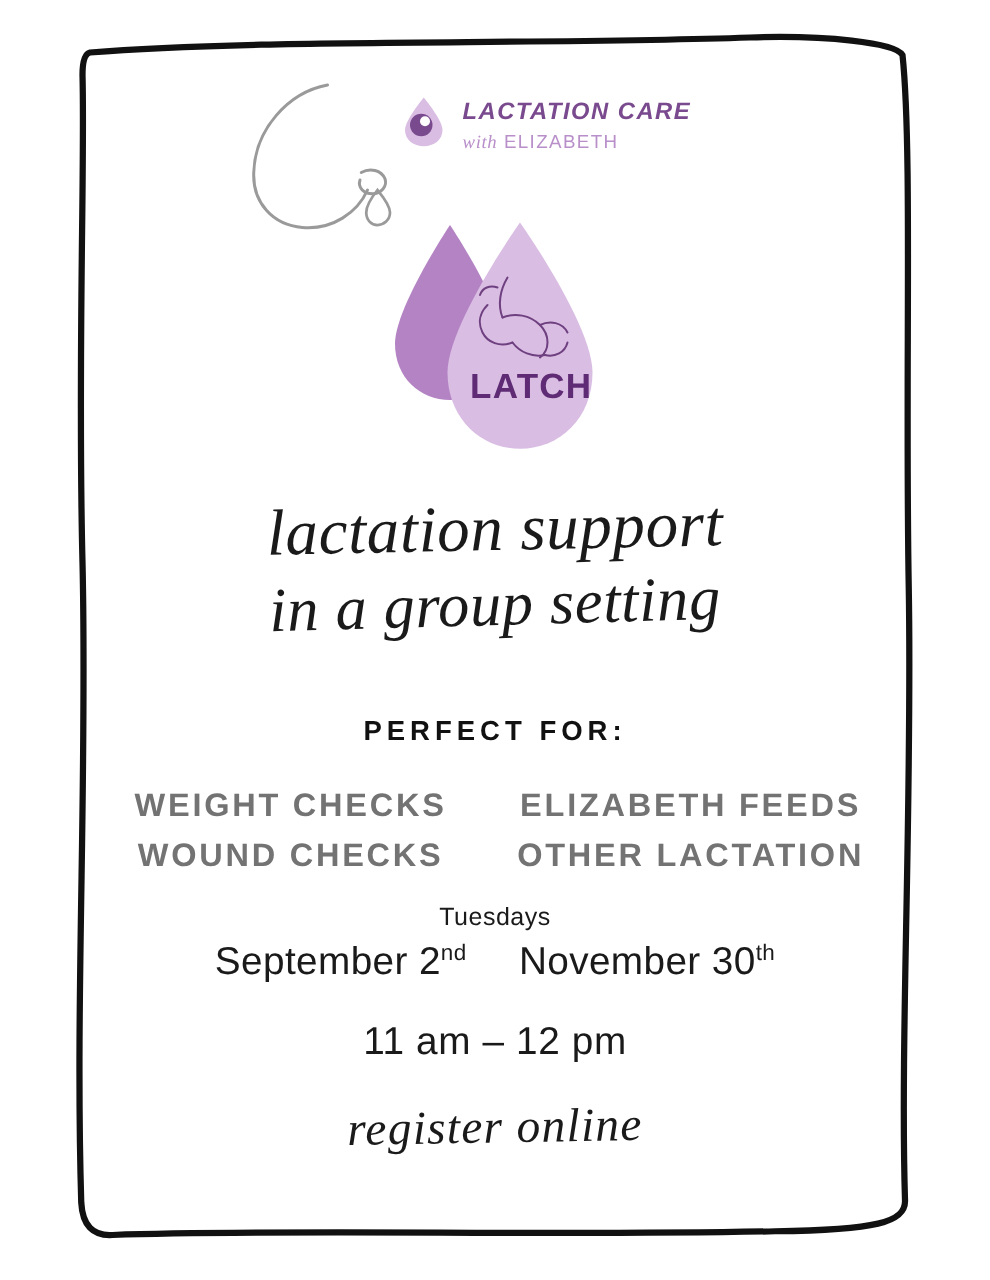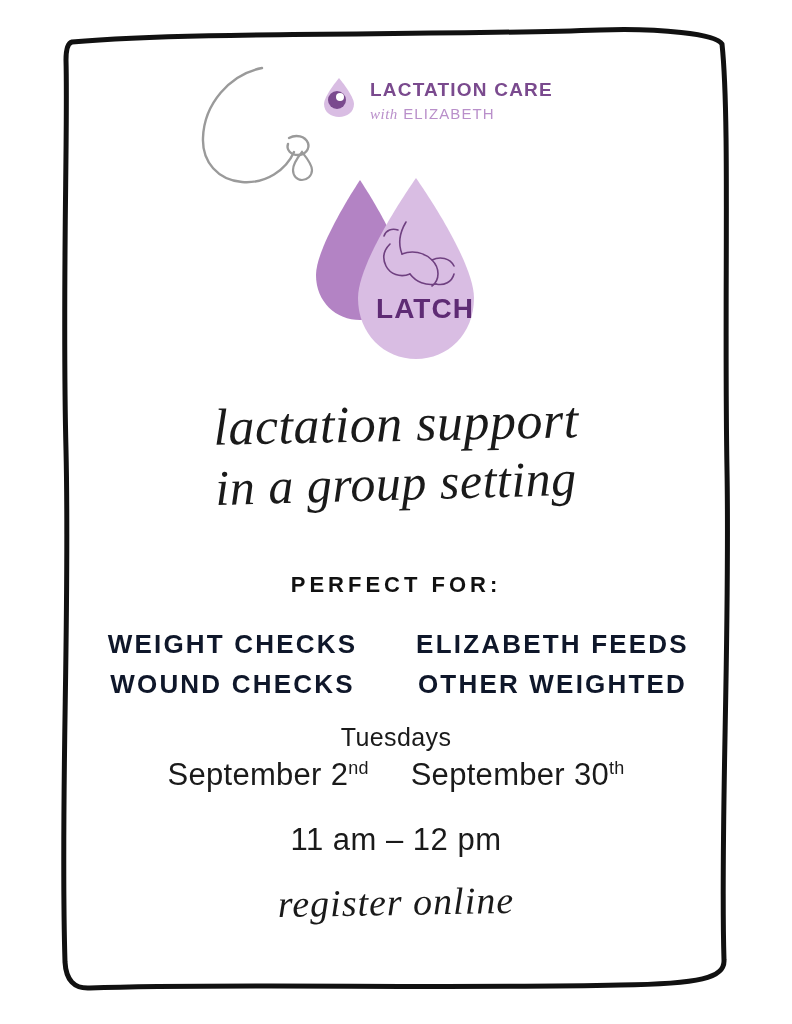--- a/index.html
+++ b/index.html
@@ -49,20 +49,21 @@
   .brand-text {
     padding-top: 4px;
   }
   .brand-title {
     font-family: "Liberation Sans", sans-serif;
     font-weight: bold;
     font-size: 19px;
     letter-spacing: 1.2px;
     color: #7a4a8e;
     line-height: 1;
+    font-style: italic;
   }
   .brand-sub {
     margin-top: 7px;
     font-size: 15px;
     letter-spacing: 1.1px;
     color: #b98fca;
     line-height: 1;
   }
   .brand-sub i {
     font-style: italic;
@@ -156,21 +157,21 @@
     top: 624px;
     width: 655px;
   }
   .checks-row {
     display: flex;
     justify-content: center;
     align-items: baseline;
     font-weight: bold;
     font-size: 26px;
     letter-spacing: 2.2px;
-    color: #0f172a;
+    color: #737373;
     line-height: 1.55;
   }
   .checks-col-left {
     width: 310px;
     text-align: center;
   }
   .checks-col-right {
     width: 330px;
     text-align: center;
   }
@@ -178,21 +179,21 @@
   
   .dates {
     position: absolute;
     left: 96px;
     top: 722px;
     width: 600px;
     text-align: center;
     color: #1a1a1a;
   }
   .dates-day {
-    font-size: 25px;
+    font-size: 20px;
     letter-spacing: 0.4px;
     line-height: 1.25;
   }
   .dates-row {
     margin-top: 2px;
     font-size: 31px;
     letter-spacing: 0.3px;
     line-height: 1.3;
   }
   .dates-row .gap {
@@ -280,29 +281,29 @@
 
   <div class="perfect-for">PERFECT FOR:</div>
 
   <div class="checks">
     <div class="checks-row">
       <div class="checks-col-left">WEIGHT CHECKS</div>
       <div class="checks-col-right">ELIZABETH FEEDS</div>
     </div>
     <div class="checks-row">
       <div class="checks-col-left">WOUND CHECKS</div>
-      <div class="checks-col-right">OTHER WEIGHTED</div>
+      <div class="checks-col-right">OTHER LACTATION</div>
     </div>
   </div>
 
   <div class="dates">
     <div class="dates-day">Tuesdays</div>
     <div class="dates-row">
       <span><span>September 2</span><sup>nd</sup></span>
       <span class="gap"></span>
-      <span><span>September 30</span><sup>th</sup></span>
+      <span><span>November 30</span><sup>th</sup></span>
     </div>
     <div class="dates-time">11 am – 12 pm</div>
   </div>
 
   <div class="register">register online</div>
 
 </div>
 
 </body></html>

